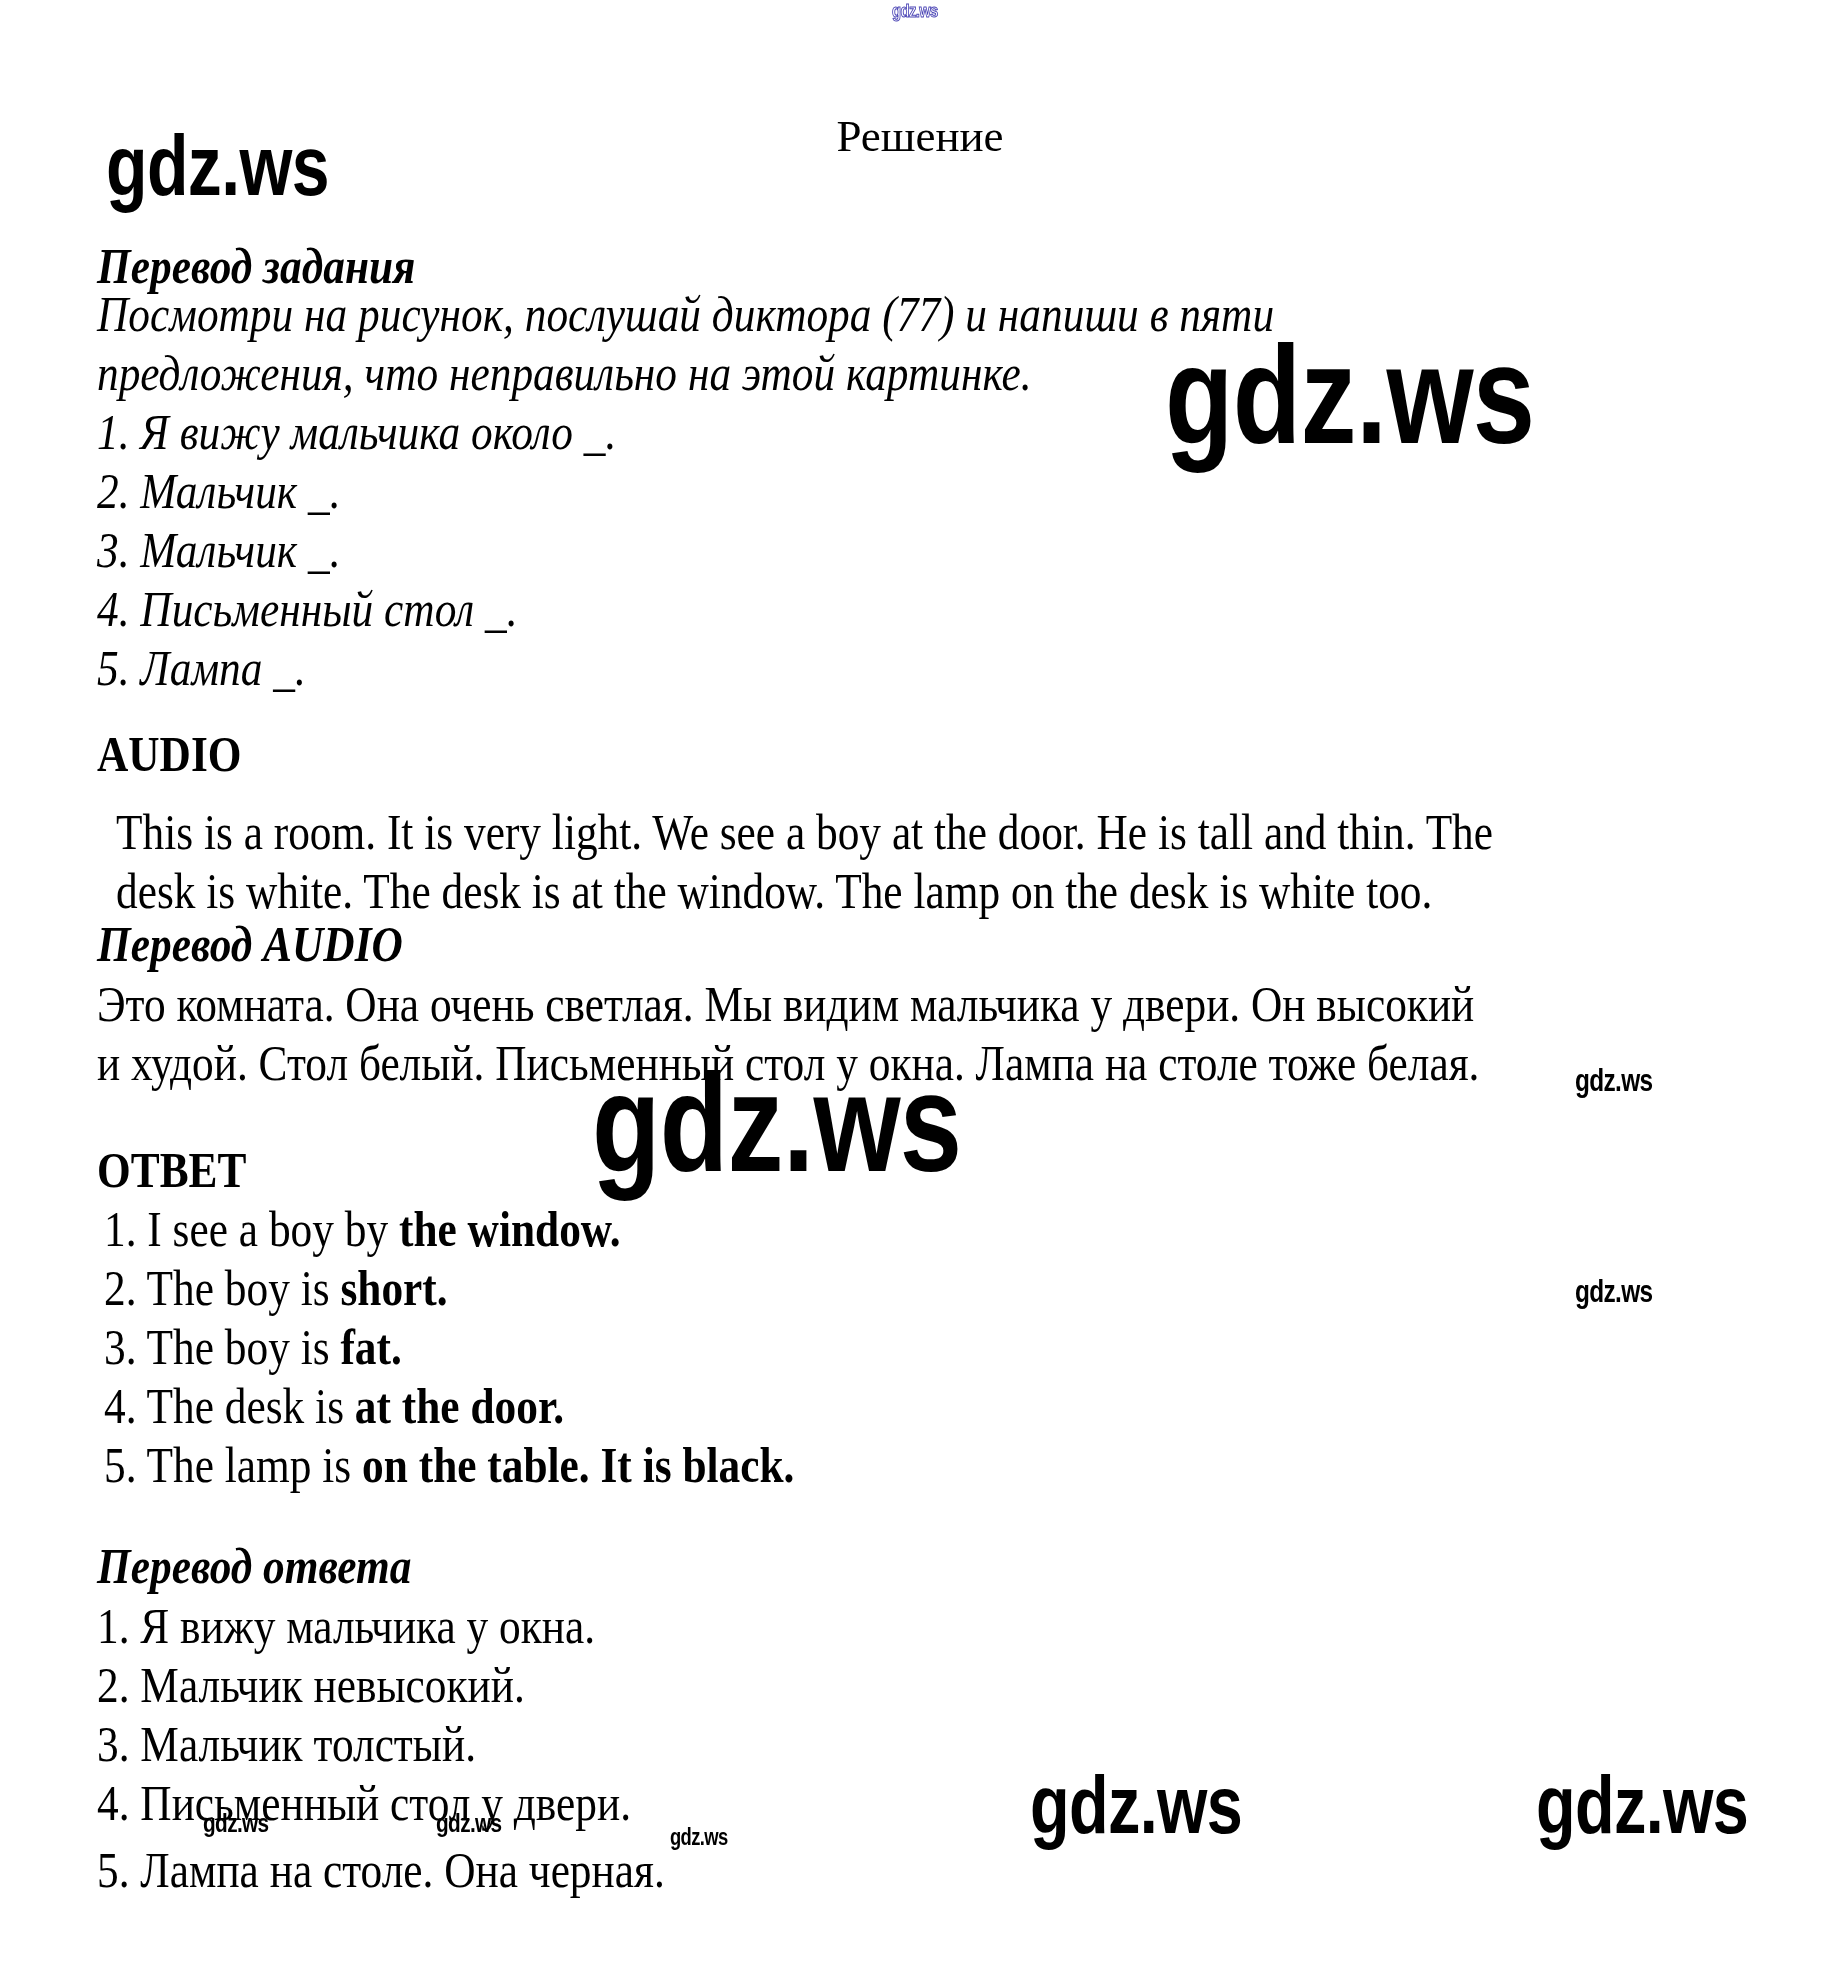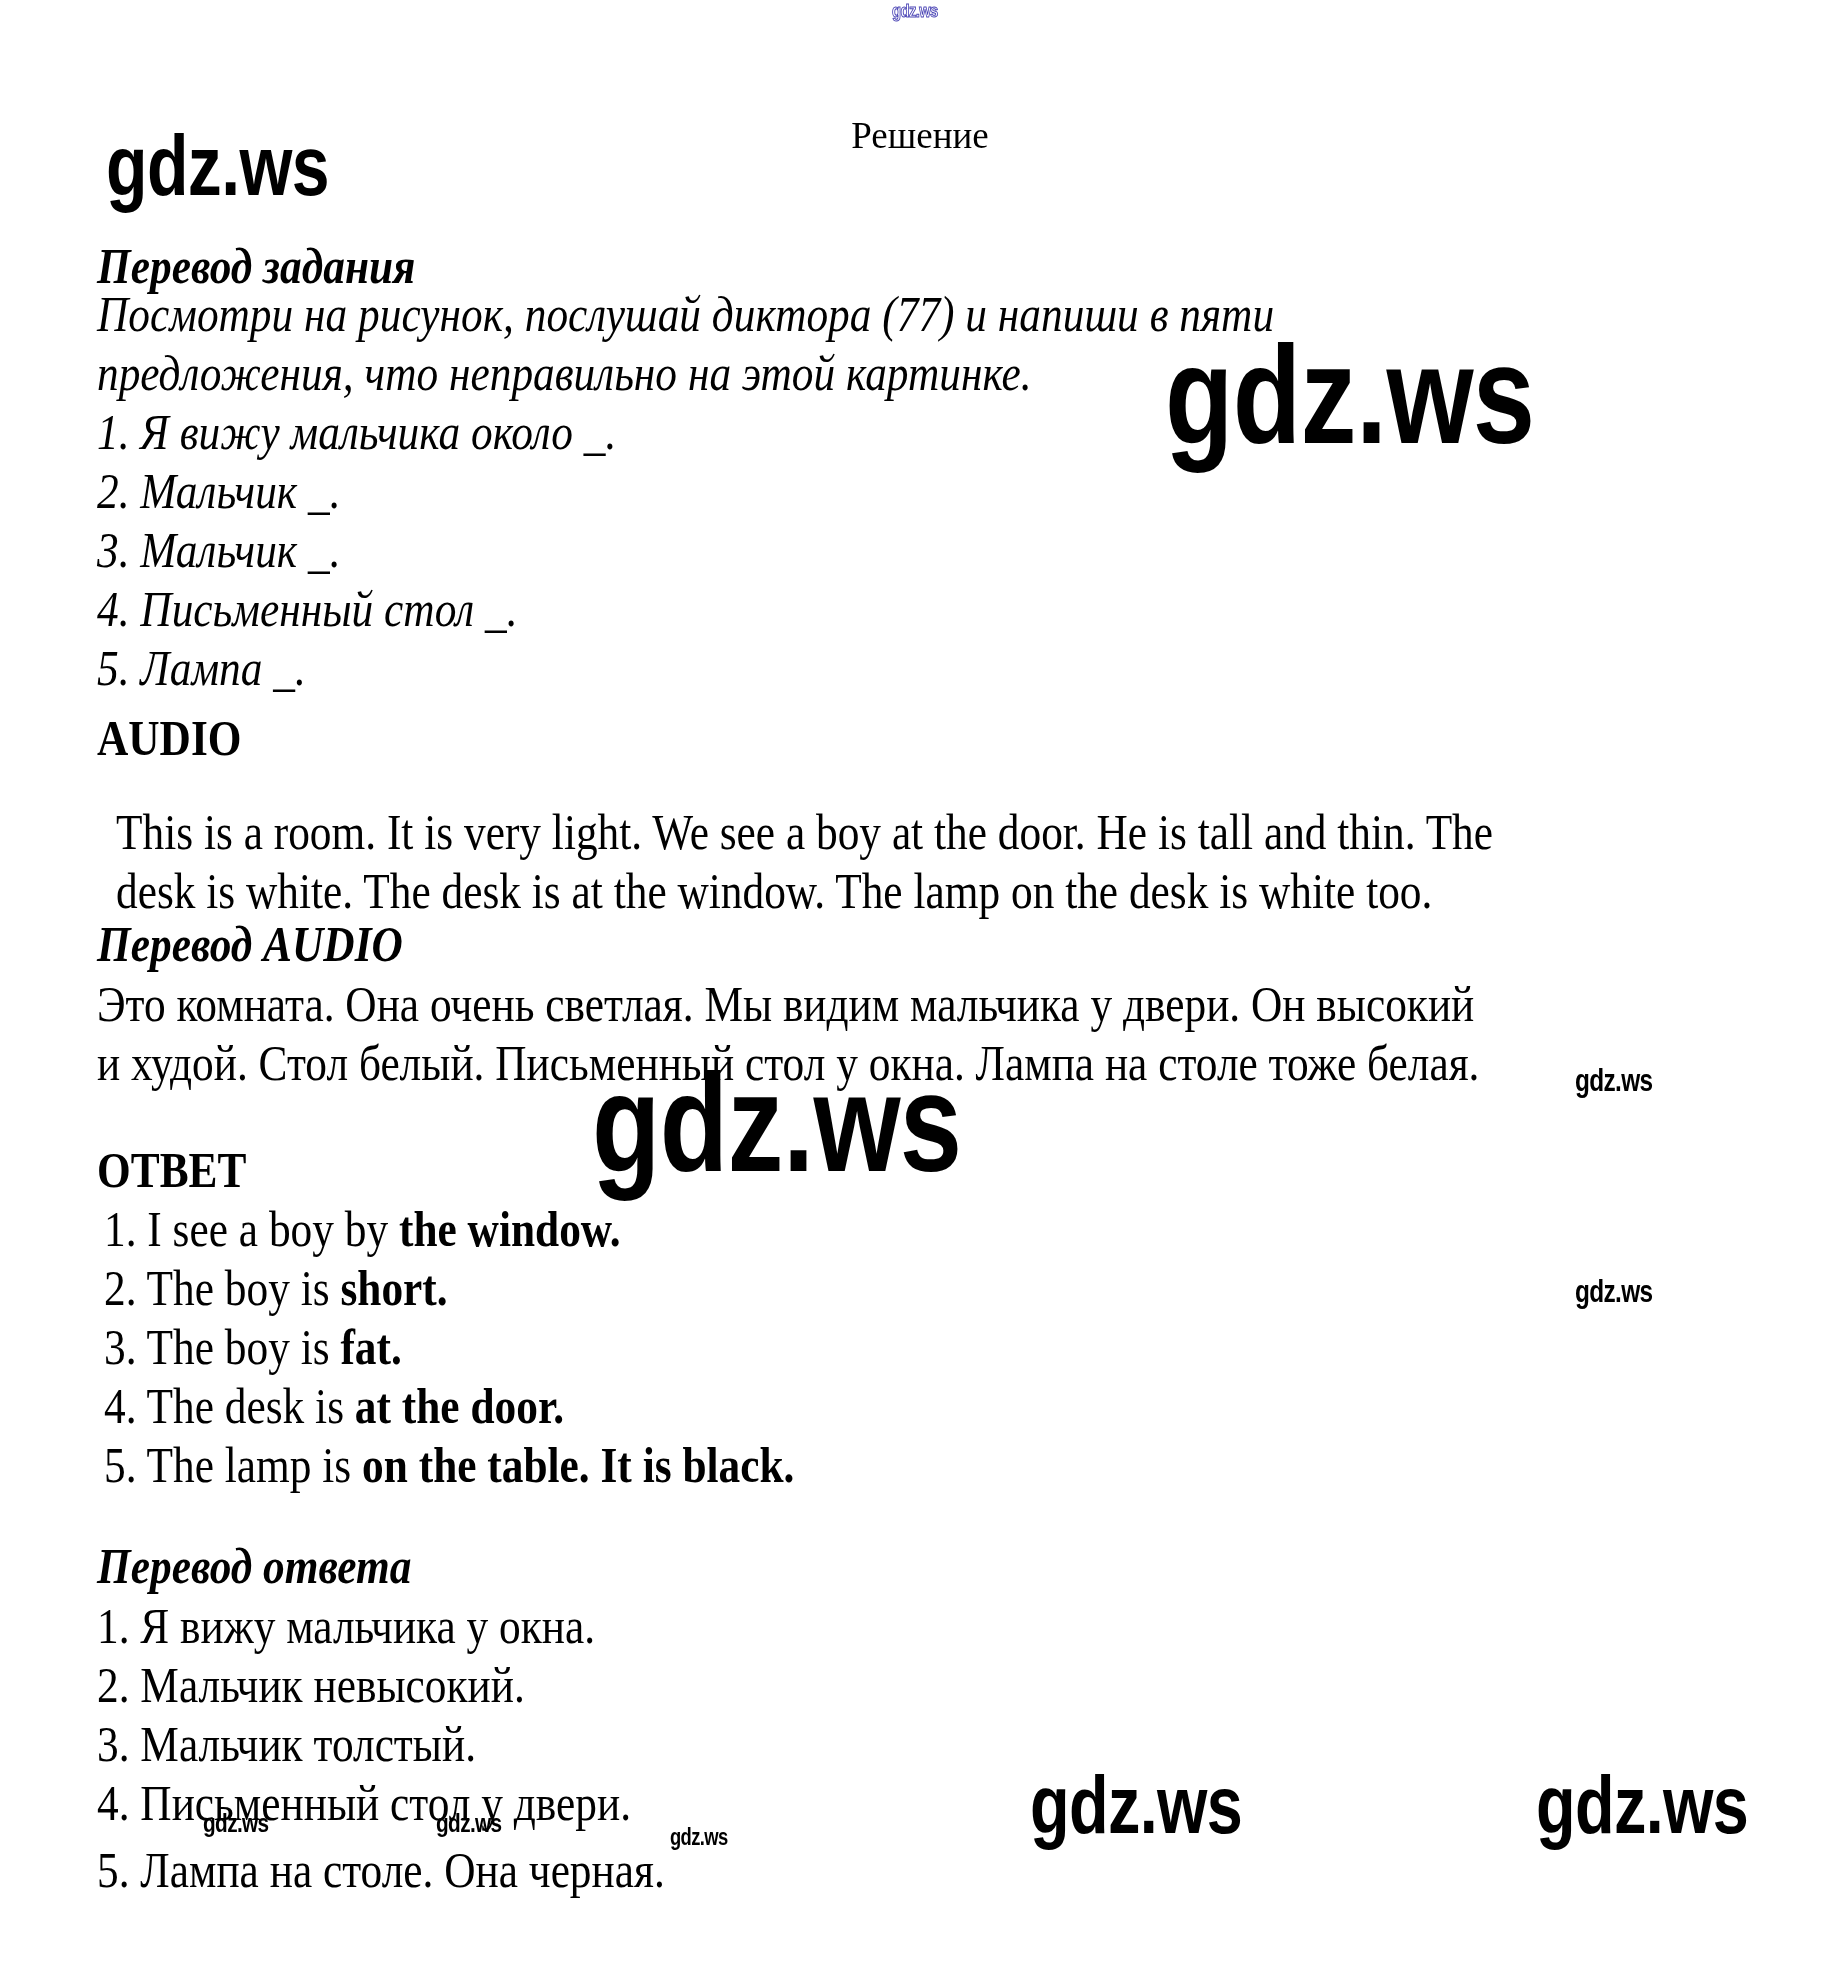--- a/index.html
+++ b/index.html
@@ -20,21 +20,21 @@
     white-space:nowrap;
     transform:scaleX(0.85);
     transform-origin:0 0;
   }
   .h-bi{font-weight:bold;font-style:italic;}
   .h-b{font-weight:bold;}
   .b{font-weight:bold;}
   .title{
     left:0;top:108px;width:1840px;
     text-align:center;
-    font-size:37px;line-height:56px;
+    font-size:45px;line-height:56px;
     white-space:nowrap;
   }
   .wm{
     font-family:"Liberation Sans", sans-serif;
     font-weight:700;
     color:#000;
     white-space:nowrap;
     line-height:1;
     transform:scaleX(0.8);
     transform-origin:0 0;
@@ -71,21 +71,21 @@
   <div class="line">предложения, что неправильно на этой картинке.</div>
   <div class="line">1. Я вижу мальчика около _.</div>
   <div class="line">2. Мальчик _.</div>
   <div class="line">3. Мальчик _.</div>
   <div class="line">4. Письменный стол _.</div>
   <div class="line">5. Лампа _.</div>
 </div>
 
 <div class="abs wm wm-xl" style="left:1165px;top:325px;">gdz.ws</div>
 
-<div class="sec" style="top:709px;">
+<div class="sec" style="top:725px;">
   <div class="line h-b">AUDIO</div>
 </div>
 <div class="sec" style="top:803px;margin-left:19px;">
   <div class="line">This is a room. It is very light. We see a boy at the door. He is tall and thin. The</div>
   <div class="line">desk is white. The desk is at the window. The lamp on the desk is white too.</div>
 </div>
 
 <div class="sec" style="top:915px;">
   <div class="line h-bi">Перевод AUDIO</div>
 </div>

